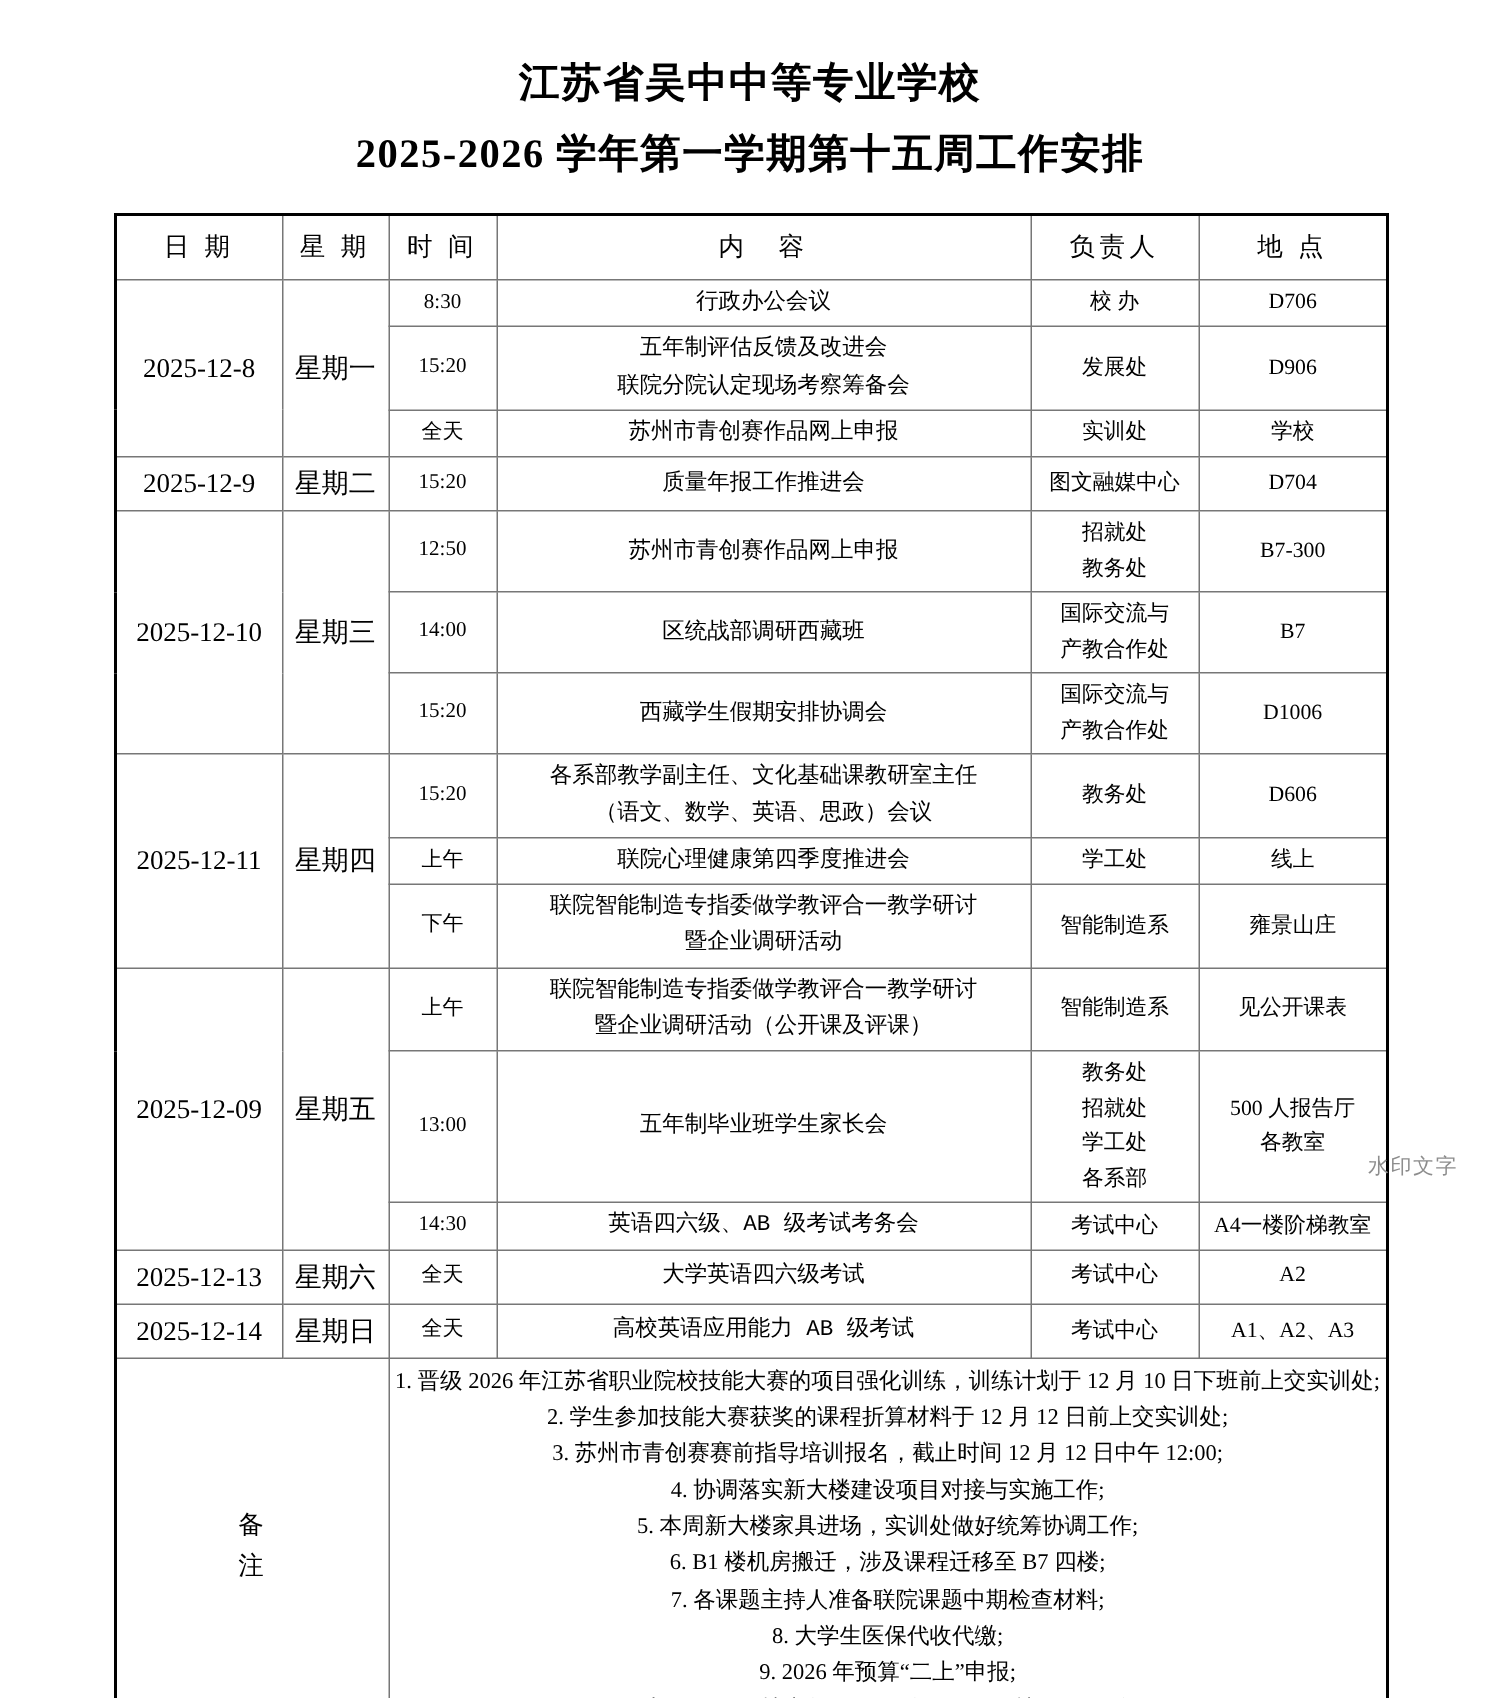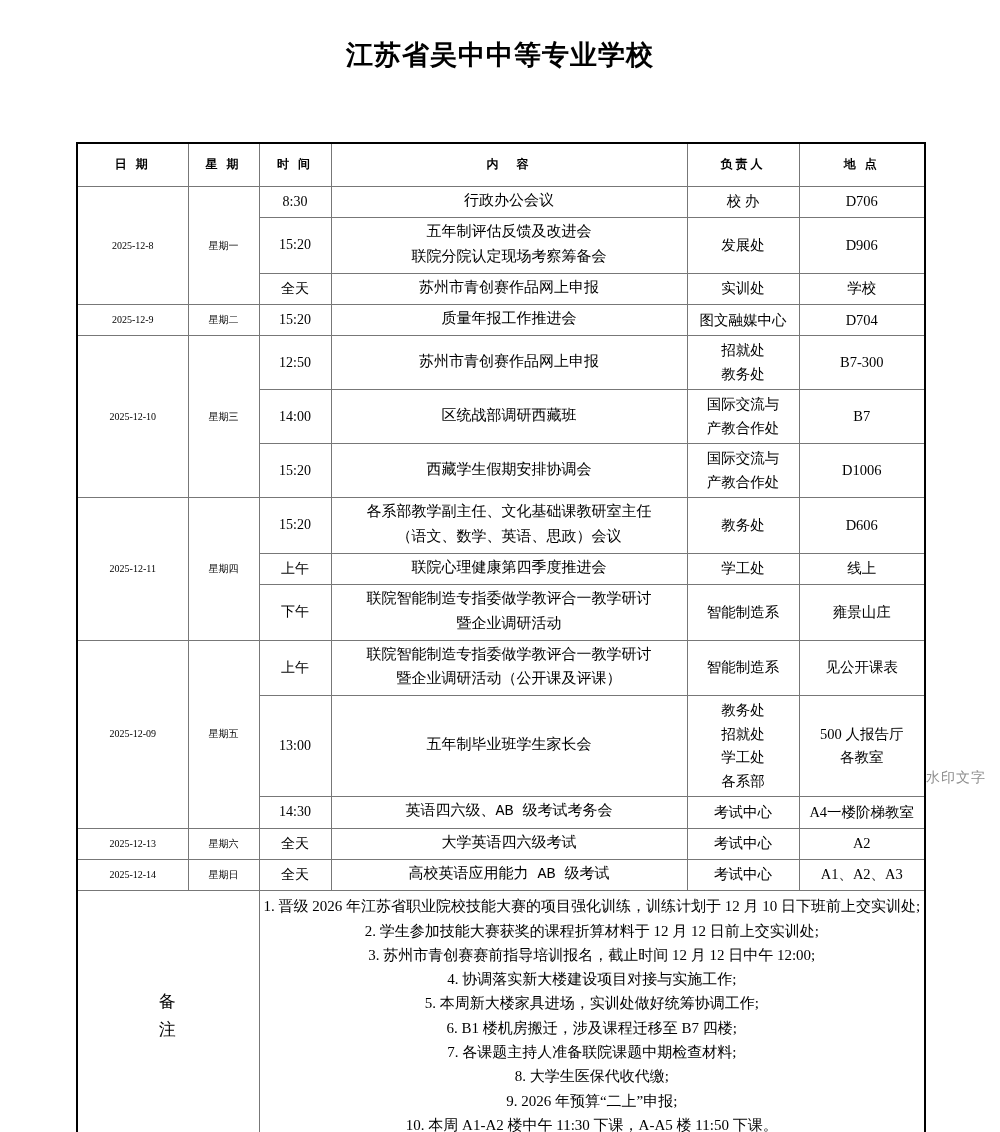--- a/index.html
+++ b/index.html
@@ -52,38 +52,38 @@
     font-size: 14.5px;
   }
   table.sched th, table.sched td {
     border: 1px solid #777777;
     text-align: center;
     vertical-align: middle;
     padding: 3px 2px;
     line-height: 1.62;
   }
   table.sched thead th {
-    font-size: 12px;
-    font-weight: bold;
+    font-size: 17px;
+    font-weight: normal;
     letter-spacing: 3px;
     padding: 6px 2px;
     height: 30px;
   }
   
   table.sched {
     border: 2px solid #000000;
   }
   .c-date   { width: 111px; }
   .c-week   { width: 71px; }
   .c-time   { width: 72px; }
   .c-cont   { width: 356px; }
   .c-owner  { width: 112px; }
   .c-place  { width: 126px; }
 
-  td.date-cell, td.week-cell { font-size: 10px; }
+  td.date-cell, td.week-cell { font-size: 18px; }
   td.time-cell { font-size: 14px; }
   td.cont-cell { font-size: 15px; font-family: Liberation Mono, monospace; }
   td.owner-cell, td.place-cell { font-size: 14.5px; }
 
   .stack-line { display: block; }
 
   td.remark-label {
     font-size: 17px;
     letter-spacing: 2px;
     line-height: 2.6;
@@ -91,35 +91,36 @@
   td.remark-body {
     text-align: left;
     padding: 7px 4px 7px 12px;
     font-size: 15px;
     line-height: 1.95;
   }
   .note-item { white-space: nowrap; }
 
   .watermark {
     position: absolute;
-    right: 14px;
+    right: 28px;
     bottom: 12px;
     font-size: 14px;
     color: #8d8d8d;
     letter-spacing: 1px;
     font-family: "Liberation Serif", "DejaVu Serif", serif;
   }
 </style>
 </head>
 <body>
 
 <div class="page">
 
   <div class="title-block">
     <div class="title-line1">江苏省吴中中等专业学校</div>
+    <div class="title-line2">2025-2026 学年第一学期第十五周工作安排</div>
   </div>
 
   <div class="table-wrap">
     <table class="sched">
       <colgroup>
         <col class="c-date">
           <col class="c-week">
           <col class="c-time">
         <col class="c-cont">
           <col class="c-owner">

